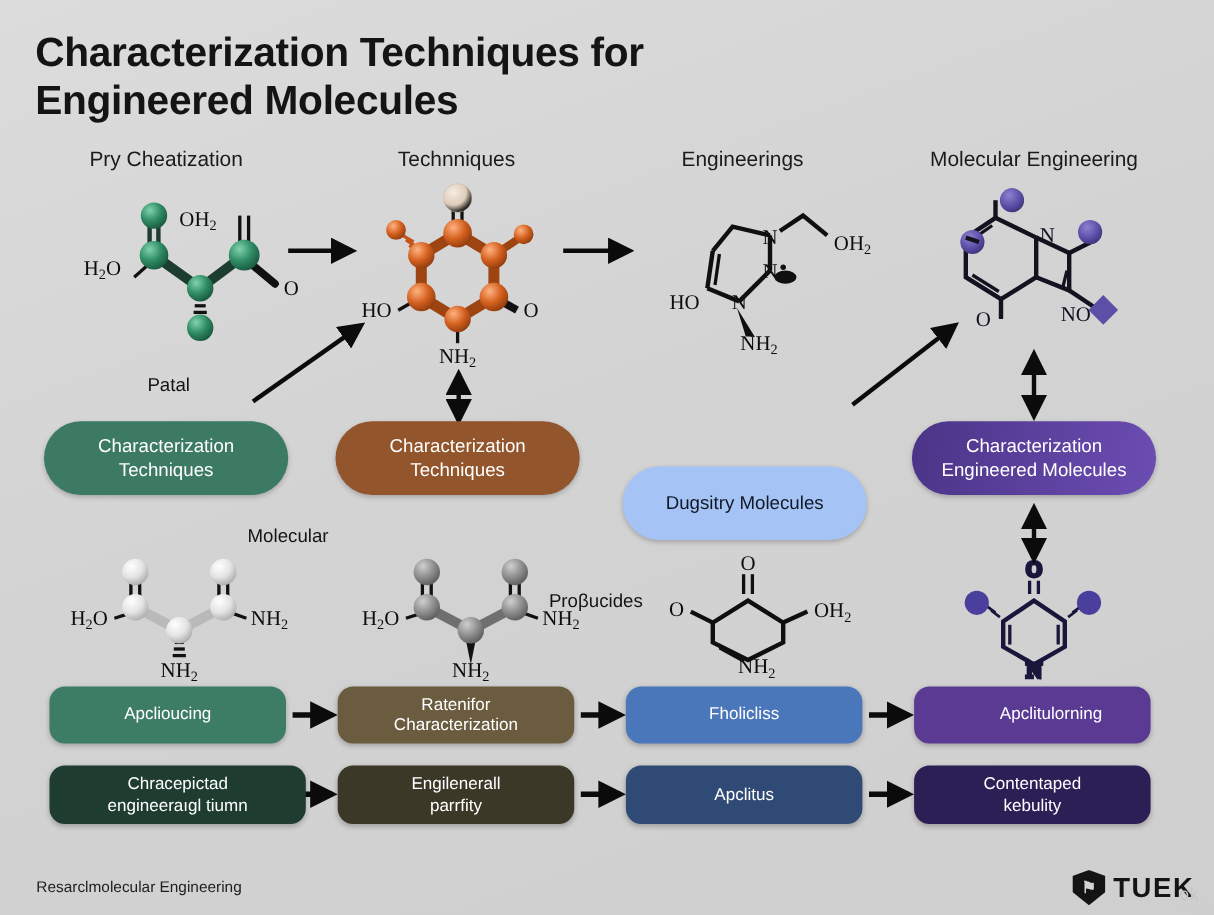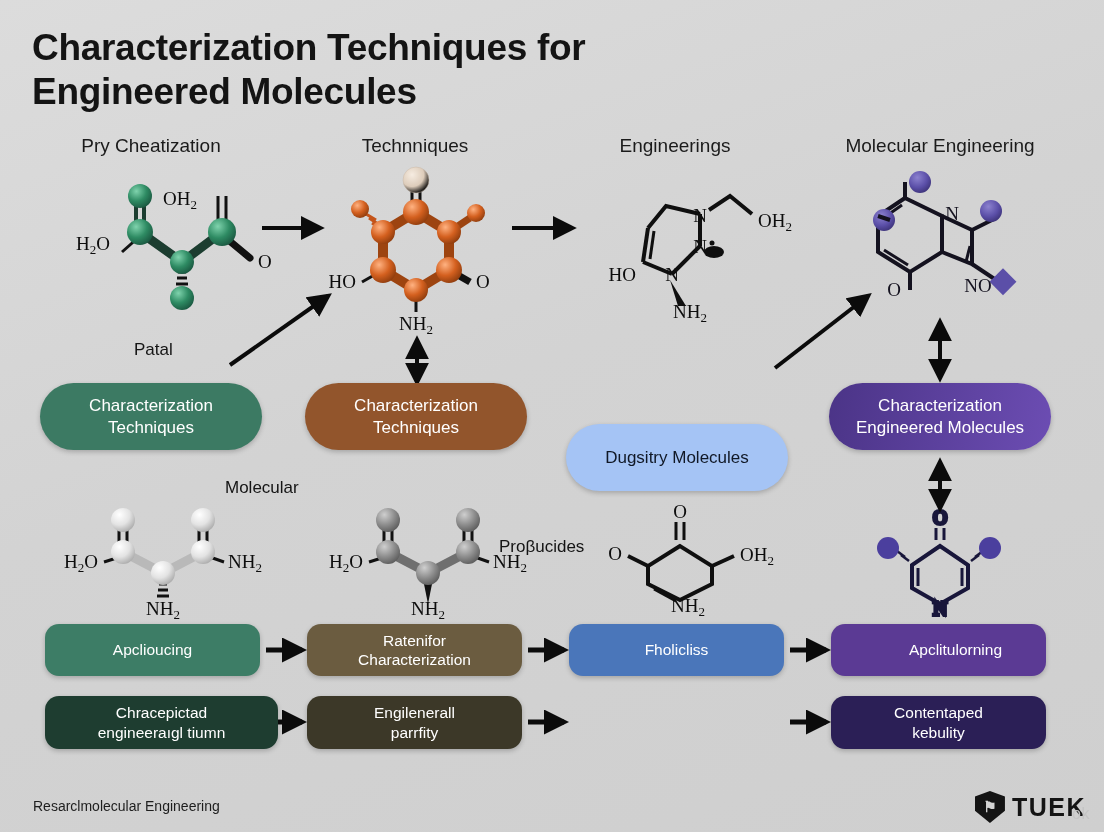--- a/index.html
+++ b/index.html
@@ -319,20 +319,21 @@
   <div class="abs pill" style="left:566px;top:383px;width:222px;height:67px;background:#a5c4f5;color:#101826;margin-top:41px;">Dugsitry Molecules</div>
   <div class="abs pill" style="left:829px;top:383px;width:222px;height:67px;background:linear-gradient(100deg,#4b3487,#6c4db3);">Characterization<br>Engineered Molecules</div>
 
   <div class="abs pill small" style="left:45px;top:624px;width:215px;height:52px;background:#3d7d66;">Apclioucing</div>
   <div class="abs pill small" style="left:307px;top:624px;width:215px;height:52px;background:#6b5c40;">Ratenifor<br>Characterization</div>
   <div class="abs pill small" style="left:569px;top:624px;width:215px;height:52px;background:#4a76ba;">Fholicliss</div>
   <div class="abs pill small" style="left:831px;top:624px;width:215px;height:52px;background:#5b3a94;padding-left:48px;">Apclitulorning</div>
 
   <div class="abs pill small" style="left:45px;top:696px;width:233px;height:53px;background:#1e3d30;">Chracepictad<br>engineeraıgl tiumn</div>
   <div class="abs pill small" style="left:307px;top:696px;width:215px;height:53px;background:#3c3828;">Engilenerall<br>parrfity</div>
+  <div class="abs pill small" style="left:569px;top:696px;width:215px;height:53px;background:#2f4a74;">Apclitus</div>
   <div class="abs pill small" style="left:831px;top:696px;width:215px;height:53px;background:#2b1f56;">Contentaped<br>kebulity</div>
 
   <div class="abs" id="footer-left">Resarclmolecular Engineering</div>
 
   <div class="abs" id="logo">
     <div class="mark">⚑</div>
     <div class="word">TUEK</div>
     <div class="ghost">ok</div>
   </div>
 

